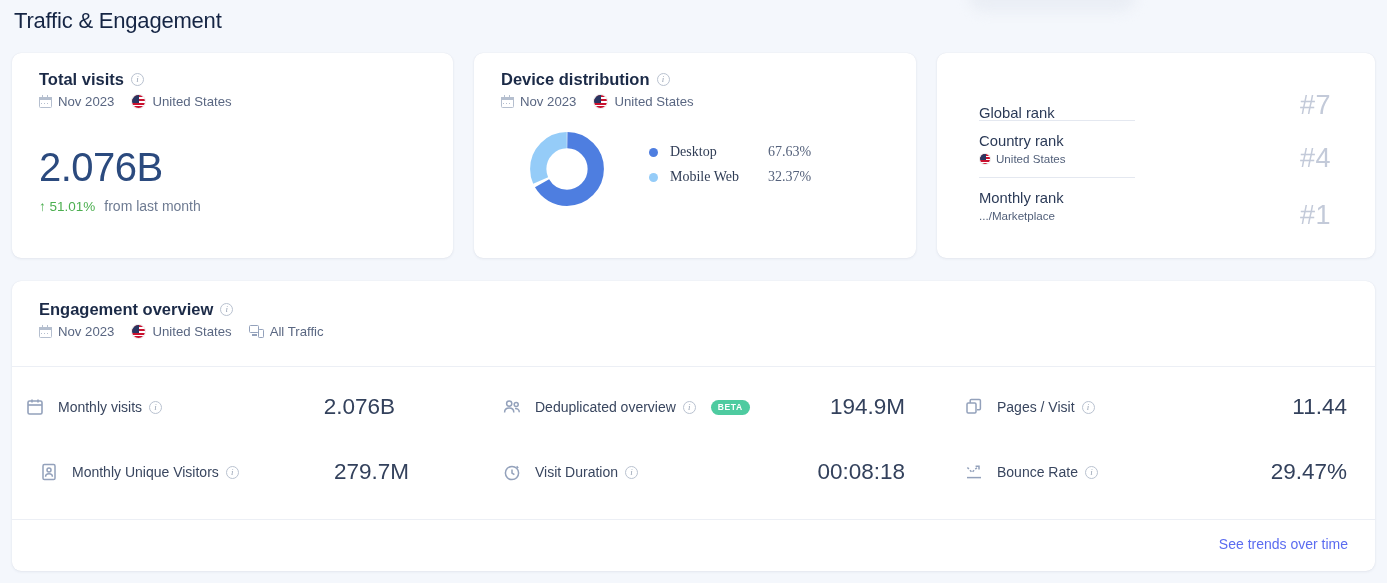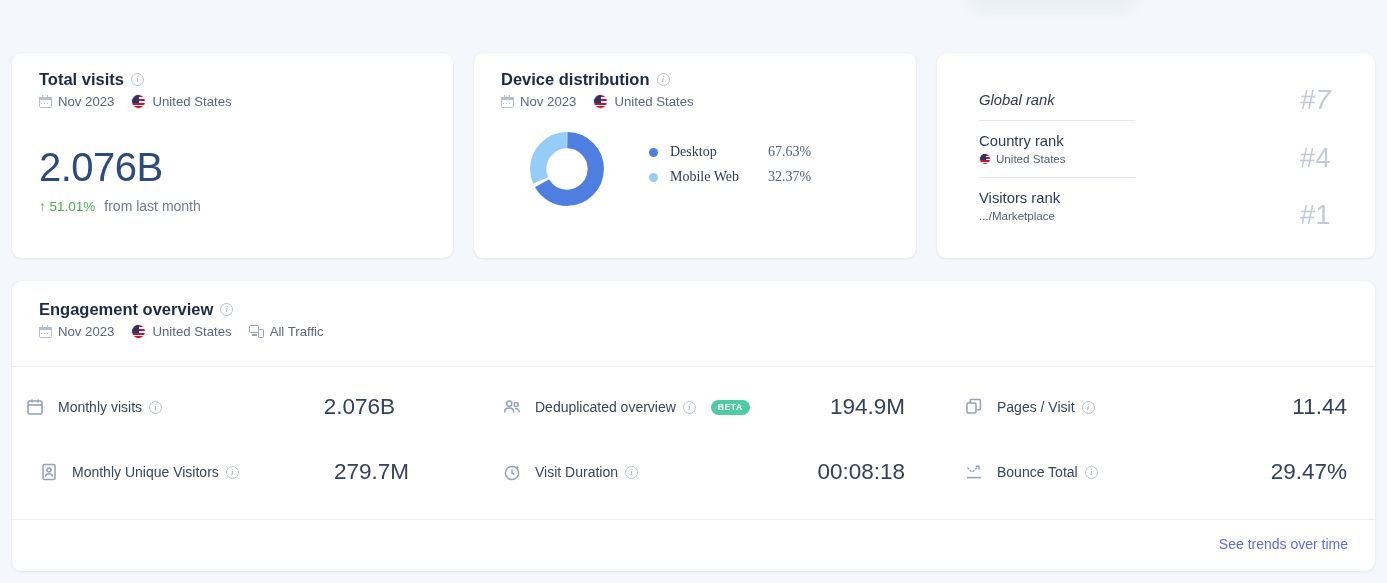--- a/index.html
+++ b/index.html
@@ -140,20 +140,21 @@
     font-size: 14px; color: #5b6cf0;
   }
 </style>
 </head>
 <body>
 
 <div class="page">
 
   <div class="ghost-pill"></div>
 
+  <div class="page-title">Traffic &amp; Engagement</div>
 
   <div class="card" id="card-total">
     <div style="padding:17px 0 0 27px;">
       <div class="title-row">
         <span class="card-title">Total visits</span>
         <span class="info-icon">i</span>
       </div>
       <div class="meta-row">
         <span class="cal-icon">
           <span class="tick t1"></span>
@@ -222,21 +223,21 @@
             <span class="legend-dot" style="background:#95ccf8"></span>
             <span class="legend-label">Mobile Web</span>
             <span class="legend-value">32.37%</span>
           </div>
         </div>
       </div>
     </div>
   </div>
 
   <div class="card" id="card-ranks">
-    <div class="rank-row" style="height:68px; padding-top:26px; align-items:center;font-style:italic;">
+    <div class="rank-row" style="height:68px; padding-top:26px; align-items:flex-end;">
       <div>
         <div class="rank-name">Global rank</div>
       </div>
       <div class="rank-val">#7</div>
       <div class="rank-div" style="left:42px; right:240px; bottom:0;"></div>
     </div>
 
     <div class="rank-row" style="height:57px; padding-top:12px; align-items:flex-start;gap:36px;">
       <div>
         <div class="rank-name">Country rank</div>
@@ -247,21 +248,21 @@
           </span>
           <span>United States</span>
         </div>
       </div>
       <div class="rank-val" style="margin-top:10px">#4</div>
       <div class="rank-div" style="left:42px; right:240px; bottom:0;"></div>
     </div>
 
     <div class="rank-row" style="height:60px; padding-top:12px; align-items:flex-start;">
       <div>
-        <div class="rank-name">Visitors rank</div>
+        <div class="rank-name">Monthly rank</div>
         <div class="rank-sub">
           <span>.../Marketplace</span>
         </div>
       </div>
       <div class="rank-val" style="margin-top:10px">#1</div>
     </div>
   </div>
 
   <div class="card" id="card-engage">
     <div class="engage-head">
@@ -375,21 +376,21 @@
 
     <div class="metric" style="left:952px; top:181px; width:383px;">
       <span class="ico">
         <svg viewBox="0 0 20 20" width="20" height="20" fill="none" stroke="#93a1bb" stroke-width="1.5">
           <path d="M3.4 5.4l4.6 5 2.6-2.6 4 -3.6" stroke-dasharray="2.2 1.6"></path>
           <path d="M11.6 4.2h3.4v3.4"></path>
           <line x1="3" y1="15.6" x2="17" y2="15.6"></line>
         </svg>
       </span>
       <span class="lrow">
-        <span class="mlabel">Bounce Total</span>
+        <span class="mlabel">Bounce Rate</span>
         <span class="info-icon">i</span>
       </span>
       <span class="mvalue" style="right:0px;">29.47%</span>
     </div>
 
     <div class="hdiv" style="top:238px;"></div>
 
     <a class="trend-link" style="position:absolute; right:27px; top:255px; text-decoration:none;">See trends over time</a>
   </div>
 

